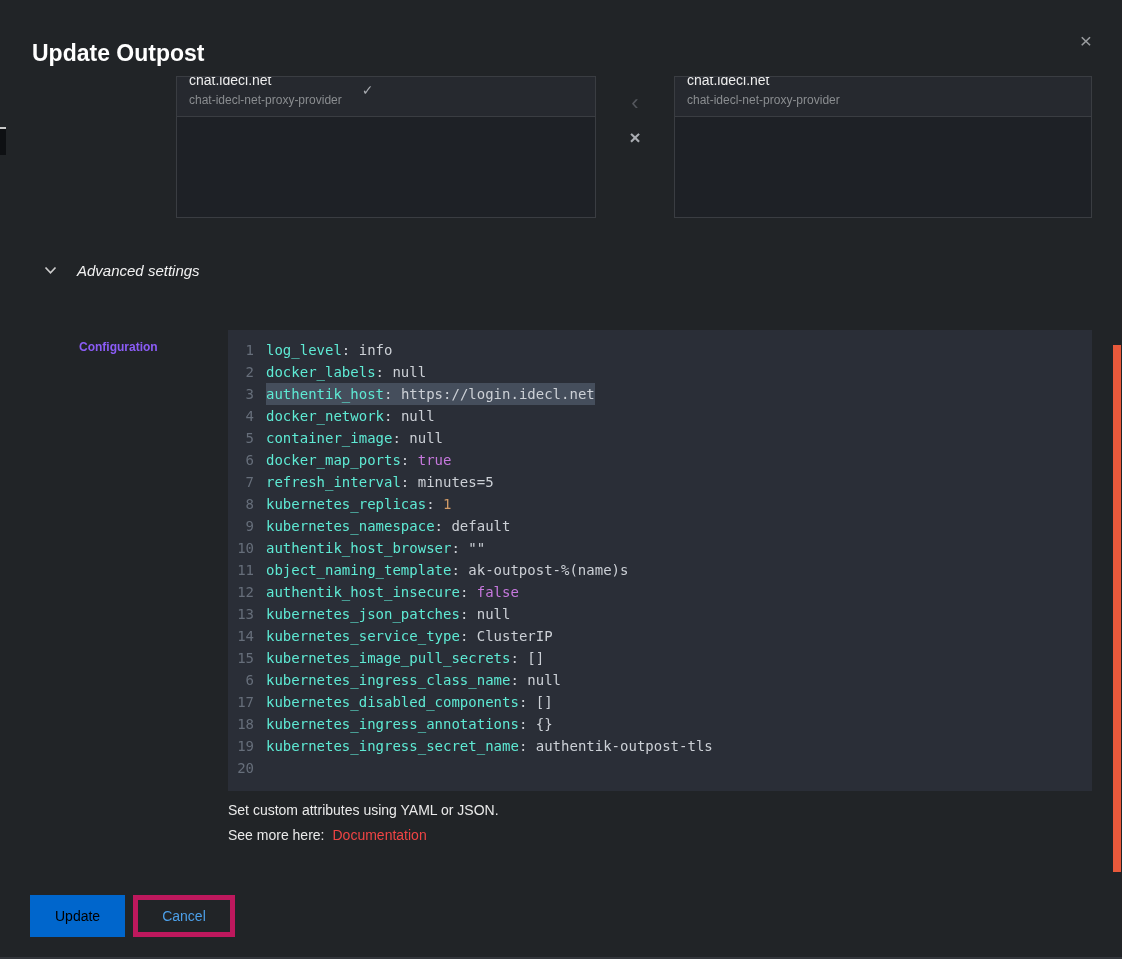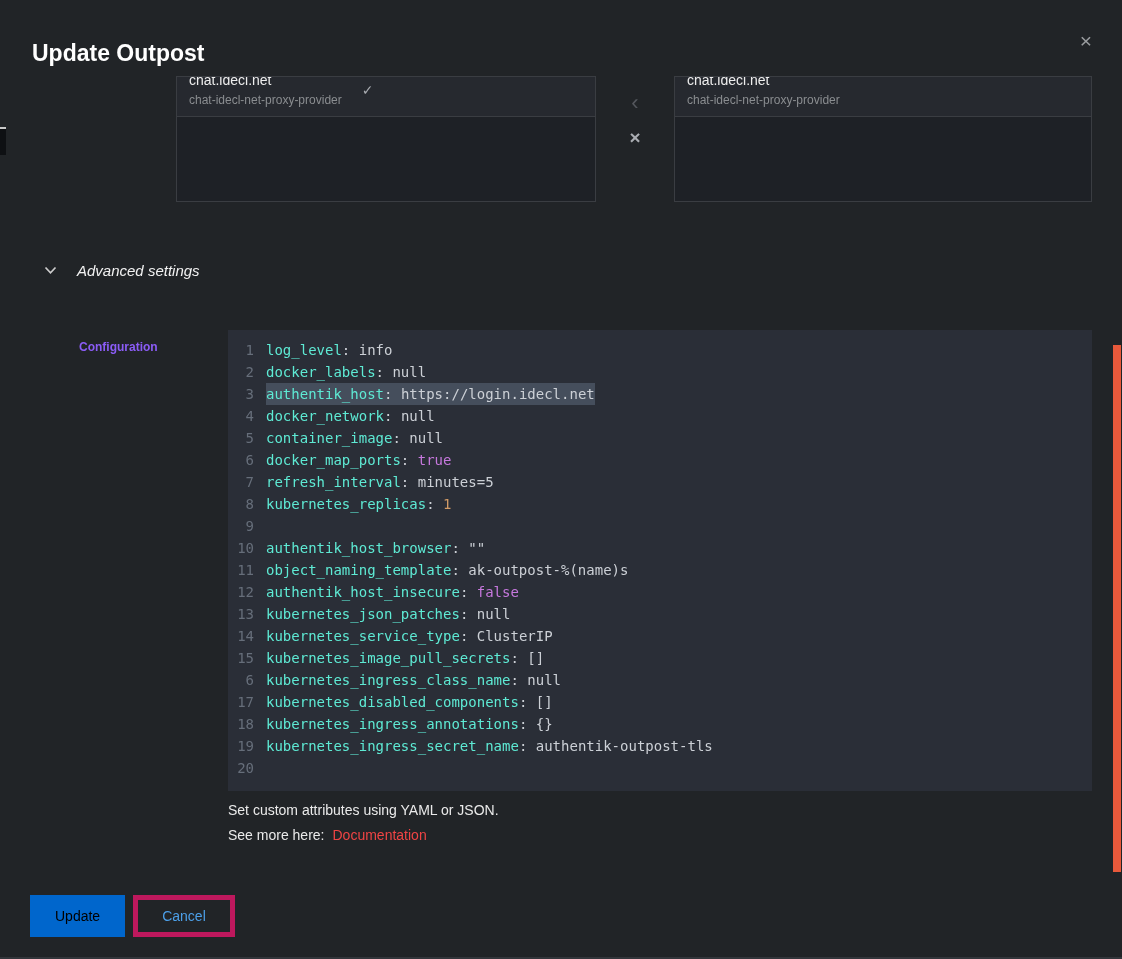--- a/index.html
+++ b/index.html
@@ -21,21 +21,21 @@
   .close-btn {
     position:absolute; right:26px; top:26px;
     background:none; border:none; cursor:pointer;
     color:#9a9da0; font-size:21px; line-height:1; padding:4px;
     font-family:"Liberation Sans", sans-serif;
   }
 
   
   .dual-select { position:absolute; left:176px; top:76px; display:flex; }
   .ds-panel {
-    width:420px; height:126px;
+    width:420px; height:142px;
     border:1px solid #3a3d42; background:#1e2126;
     overflow:hidden; position:relative;
   }
   .ds-panel.right { width:418px; }
   .ds-controls {
     width:78px; display:flex; flex-direction:column;
     align-items:center; padding-top:16px; gap:14px;
   }
   .ctrl-move-left {
     background:none; border:none; color:#54575d;
@@ -167,21 +167,21 @@
   <div class="editor">
     <div class="lines">
         <div class="cm-line"><span class="ln">1</span><span class="code"><span class="key">log_level</span>: <span class="v-plain">info</span></span></div>
         <div class="cm-line"><span class="ln">2</span><span class="code"><span class="key">docker_labels</span>: <span class="v-plain">null</span></span></div>
         <div class="cm-line"><span class="ln">3</span><span class="code sel"><span class="key">authentik_host</span>: <span class="v-plain">https://login.idecl.net</span></span></div>
         <div class="cm-line"><span class="ln">4</span><span class="code"><span class="key">docker_network</span>: <span class="v-plain">null</span></span></div>
         <div class="cm-line"><span class="ln">5</span><span class="code"><span class="key">container_image</span>: <span class="v-plain">null</span></span></div>
         <div class="cm-line"><span class="ln">6</span><span class="code"><span class="key">docker_map_ports</span>: <span class="v-atom">true</span></span></div>
         <div class="cm-line"><span class="ln">7</span><span class="code"><span class="key">refresh_interval</span>: <span class="v-plain">minutes=5</span></span></div>
         <div class="cm-line"><span class="ln">8</span><span class="code"><span class="key">kubernetes_replicas</span>: <span class="v-number">1</span></span></div>
-        <div class="cm-line"><span class="ln">9</span></div>
+        <div class="cm-line"><span class="ln">9</span><span class="code"><span class="key">kubernetes_namespace</span>: <span class="v-plain">default</span></span></div>
         <div class="cm-line"><span class="ln">10</span><span class="code"><span class="key">authentik_host_browser</span>: <span class="v-plain">""</span></span></div>
         <div class="cm-line"><span class="ln">11</span><span class="code"><span class="key">object_naming_template</span>: <span class="v-plain">ak-outpost-%(name)s</span></span></div>
         <div class="cm-line"><span class="ln">12</span><span class="code"><span class="key">authentik_host_insecure</span>: <span class="v-atom">false</span></span></div>
         <div class="cm-line"><span class="ln">13</span><span class="code"><span class="key">kubernetes_json_patches</span>: <span class="v-plain">null</span></span></div>
         <div class="cm-line"><span class="ln">14</span><span class="code"><span class="key">kubernetes_service_type</span>: <span class="v-plain">ClusterIP</span></span></div>
         <div class="cm-line"><span class="ln">15</span><span class="code"><span class="key">kubernetes_image_pull_secrets</span>: <span class="v-plain">[]</span></span></div>
         <div class="cm-line"><span class="ln">6</span><span class="code"><span class="key">kubernetes_ingress_class_name</span>: <span class="v-plain">null</span></span></div>
         <div class="cm-line"><span class="ln">17</span><span class="code"><span class="key">kubernetes_disabled_components</span>: <span class="v-plain">[]</span></span></div>
         <div class="cm-line"><span class="ln">18</span><span class="code"><span class="key">kubernetes_ingress_annotations</span>: <span class="v-plain">{}</span></span></div>
         <div class="cm-line"><span class="ln">19</span><span class="code"><span class="key">kubernetes_ingress_secret_name</span>: <span class="v-plain">authentik-outpost-tls</span></span></div>

